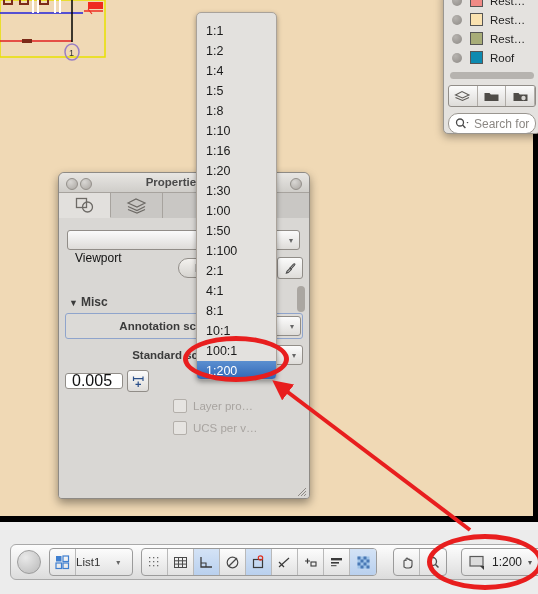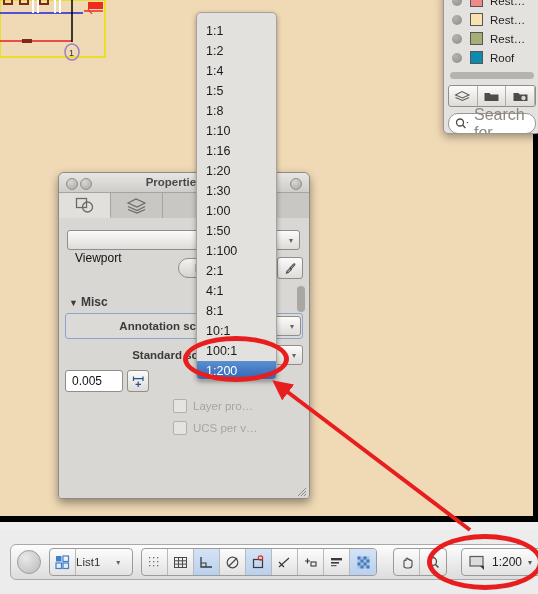--- a/index.html
+++ b/index.html
@@ -134,23 +134,23 @@
     flex:1;text-align:right;padding-right:7px;
     font-size:11.5px;font-weight:bold;color:#3b3b3b;white-space:nowrap;
   }
   .field-ctl{width:82px;}
   #annotation-row{
     border:1px solid #8fa4cc;border-radius:3px;
     padding:1px 1px 1px 0;margin-top:4px;height:22px;
     background:#dcdad7;
   }
   .txtbox{
-    height:22px;background:#fff;border:1px solid #918d88;border-radius:3px;
+    height:16px;background:#fff;border:1px solid #918d88;border-radius:3px;
     display:flex;align-items:center;padding-left:6px;
-    box-sizing:border-box;font-size:12px;color:#111;
+    box-sizing:border-box;font-size:16px;color:#111;
   }
   #custom-scale-box{width:58px;}
   #custom-scale-btn{
     width:20px;height:20px;margin-left:4px;
     background:linear-gradient(to bottom,#fbfbfb,#dedcd9);
     border:1px solid #918d88;border-radius:3px;
     display:flex;align-items:center;justify-content:center;
   }
   .chk-row{display:flex;align-items:center;margin-top:8px;padding-left:108px;}
   .chkbox{
@@ -197,21 +197,21 @@
     background:linear-gradient(to bottom,#fbfbfb,#dedcd9);
   }
   .ltool{
     flex:1;display:flex;align-items:center;justify-content:center;
     border-right:1px solid #b0aca7;
   }
   #layers-search{
     margin:6px 4px 0 4px;height:19px;
     background:#fff;border:1px solid #9a9690;border-radius:10px;
     display:flex;align-items:center;padding-left:6px;
-    font-size:16px;color:#8b8783;
+    font-size:12px;color:#8b8783;
   }
 
   
   #statusbar{
     position:absolute;left:0;bottom:0;width:538px;height:64px;
     background:#ececec;
   }
   #sb-inner{
     position:absolute;left:10px;top:14px;width:520px;height:36px;
     background:linear-gradient(to bottom,#fdfdfd,#dcdcdc);

